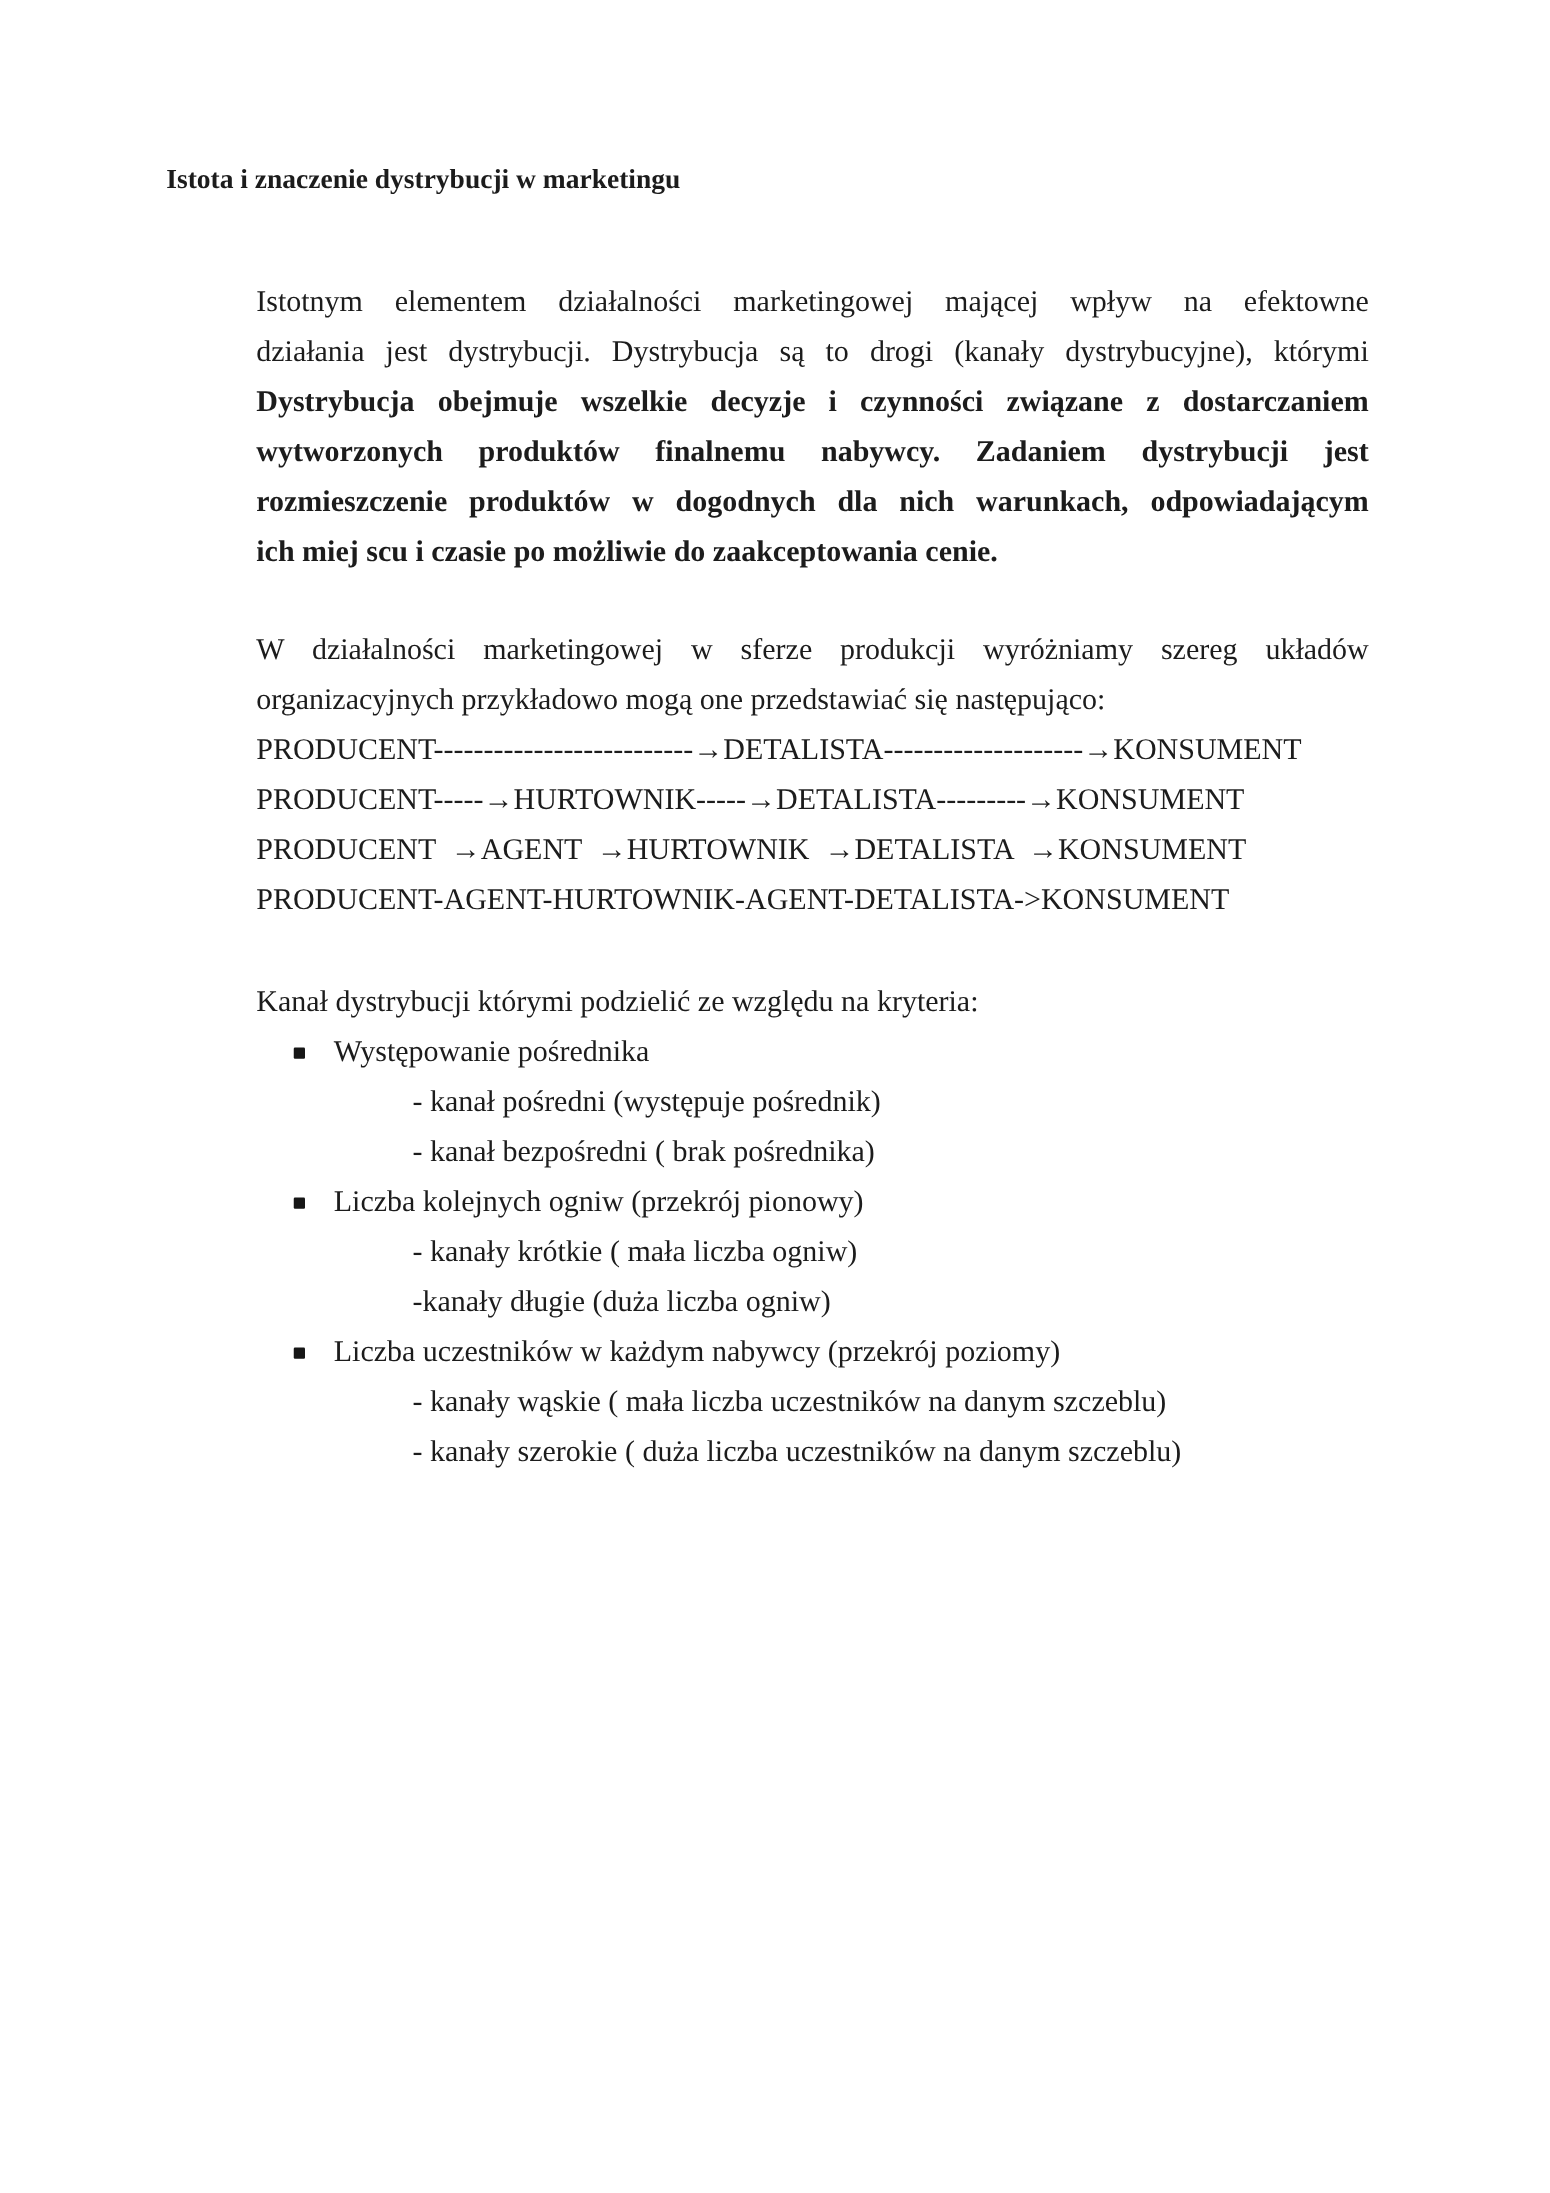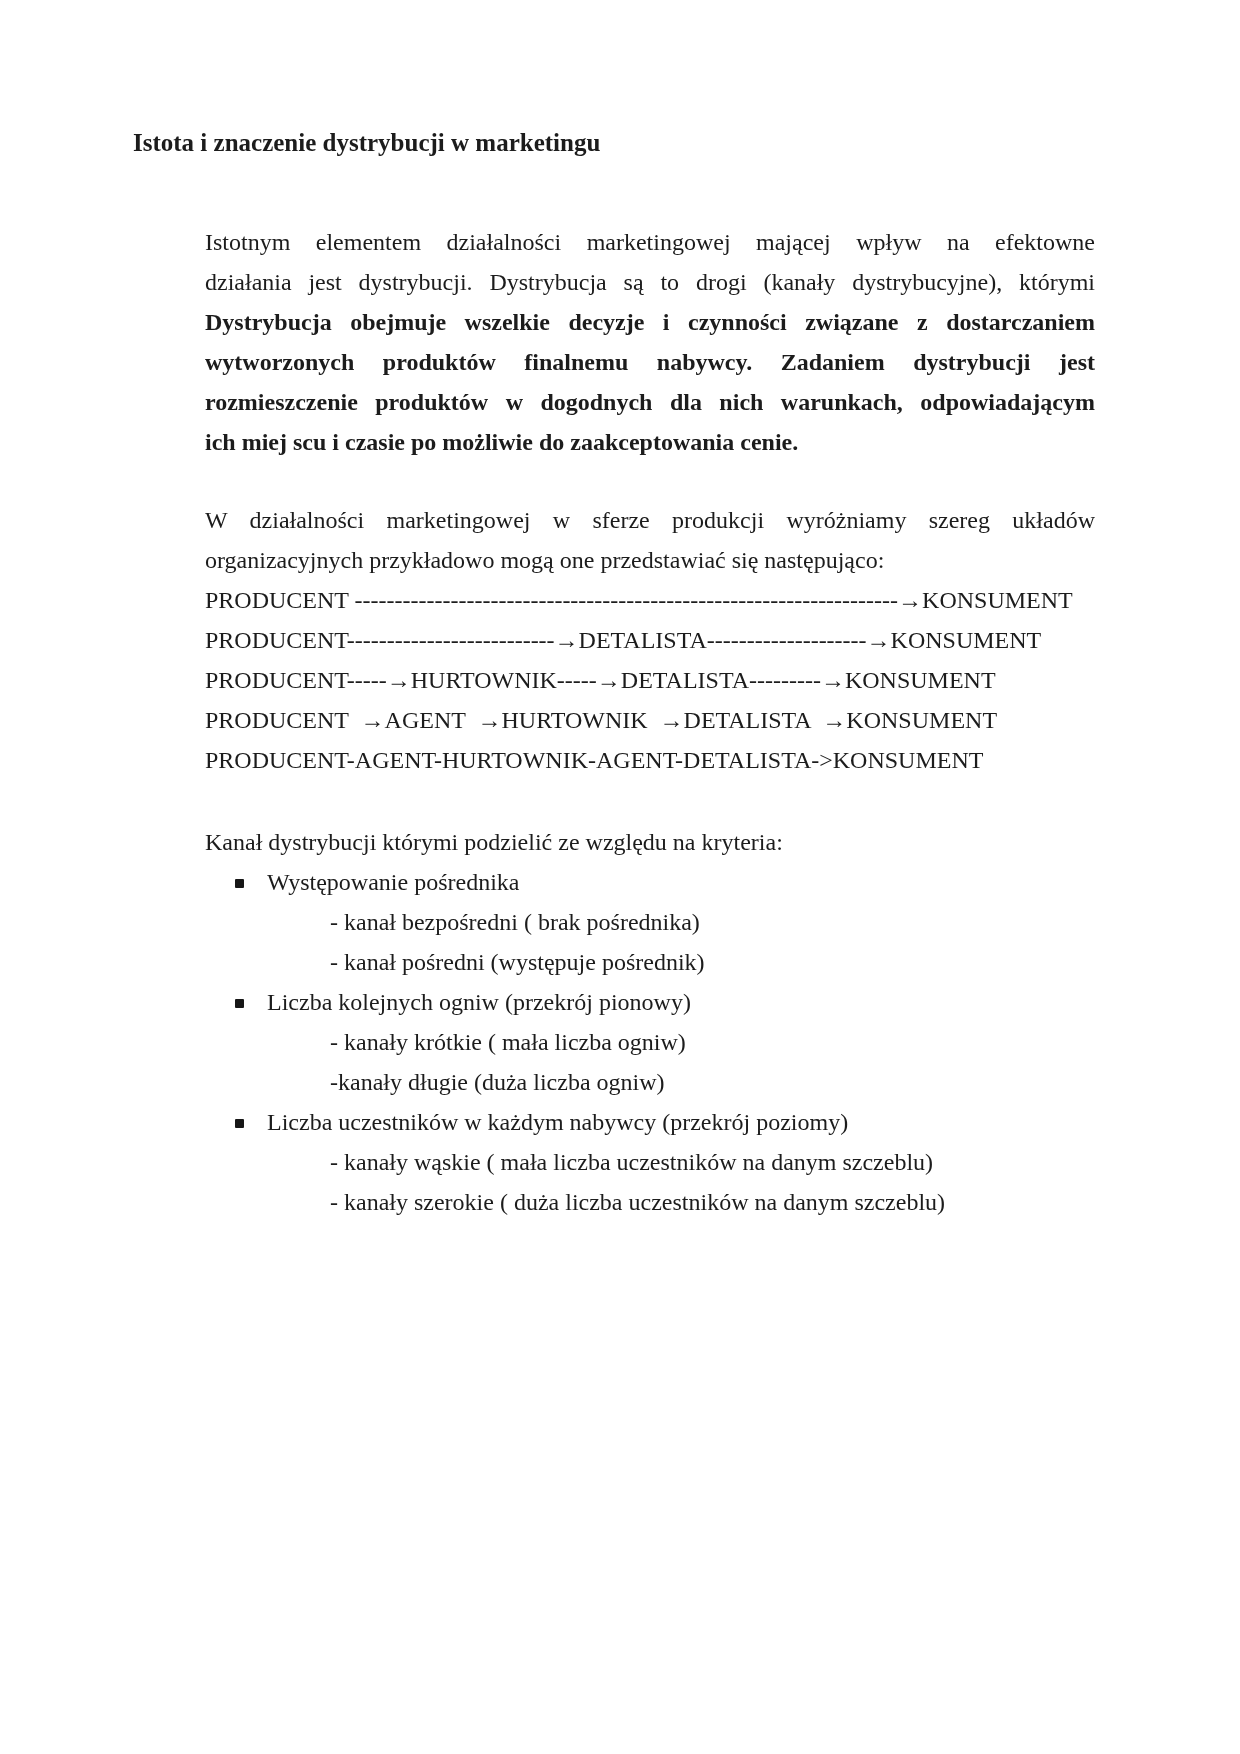--- a/index.html
+++ b/index.html
@@ -10,21 +10,21 @@
     margin: 0 auto;
     background: #ffffff;
     box-sizing: border-box;
     padding-top: 126px;
     font-family: "Liberation Serif", "DejaVu Serif", serif;
     color: #1c1c1c;
     overflow: hidden;
   }
   .doc-title {
     margin: 0 0 0 133px;
-    font-size: 25px;
+    font-size: 22px;
     line-height: 34px;
     font-weight: 700;
   }
   .body-col {
     margin: 62px 0 0 205px;
     width: 890px;
     font-size: 24px;
     line-height: 40px;
   }
   .line { text-align: justify; text-align-last: justify; }
@@ -67,38 +67,37 @@
     </div>
 
     <div class="spacer-sm"></div>
 
     <div>
       <div class="line">W działalności marketingowej w sferze produkcji wyróżniamy szereg układów</div>
       <div class="line last">organizacyjnych przykładowo mogą one przedstawiać się następująco:</div>
     </div>
 
     <div>
-      <div class="chain">PRODUCENT --------------------------------------------------------------------→KONSUMENT</div>
       <div class="chain">PRODUCENT--------------------------→DETALISTA--------------------→KONSUMENT</div>
       <div class="chain">PRODUCENT-----→HURTOWNIK-----→DETALISTA---------→KONSUMENT</div>
       <div class="chain">PRODUCENT  →AGENT  →HURTOWNIK  →DETALISTA  →KONSUMENT</div>
       <div class="chain">PRODUCENT-AGENT-HURTOWNIK-AGENT-DETALISTA-&gt;KONSUMENT</div>
     </div>
 
     <div class="spacer-md"></div>
 
     <div>Kanał dystrybucji którymi podzielić ze względu na kryteria:</div>
 
     <div>
 
       <div class="bullet-row">
         <span class="bullet-marker"></span><span>Występowanie pośrednika</span>
       </div>
+      <div class="sub-line">- kanał pośredni (występuje pośrednik)</div>
       <div class="sub-line">- kanał bezpośredni ( brak pośrednika)</div>
-      <div class="sub-line">- kanał pośredni (występuje pośrednik)</div>
 
       <div class="bullet-row">
         <span class="bullet-marker"></span><span>Liczba kolejnych ogniw (przekrój pionowy)</span>
       </div>
       <div class="sub-line">- kanały krótkie ( mała liczba ogniw)</div>
       <div class="sub-line">-kanały długie (duża liczba ogniw)</div>
 
       <div class="bullet-row">
         <span class="bullet-marker"></span><span>Liczba uczestników w każdym nabywcy (przekrój poziomy)</span>
       </div>

